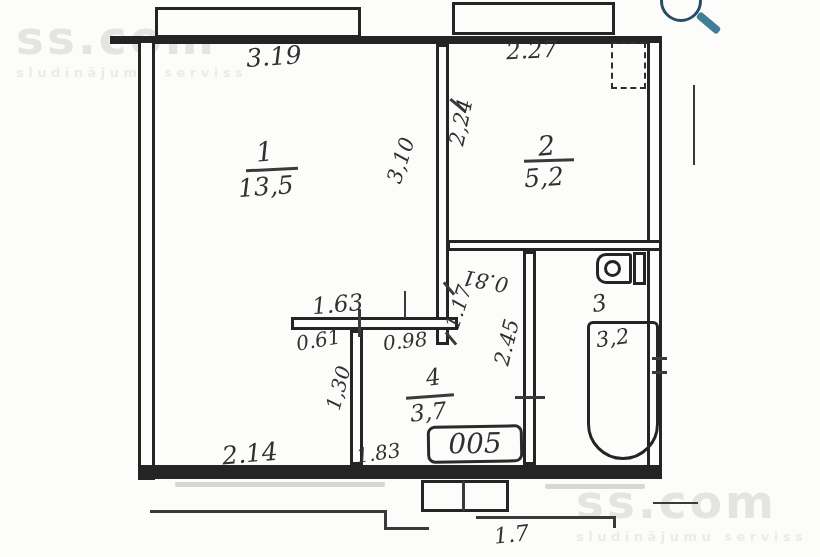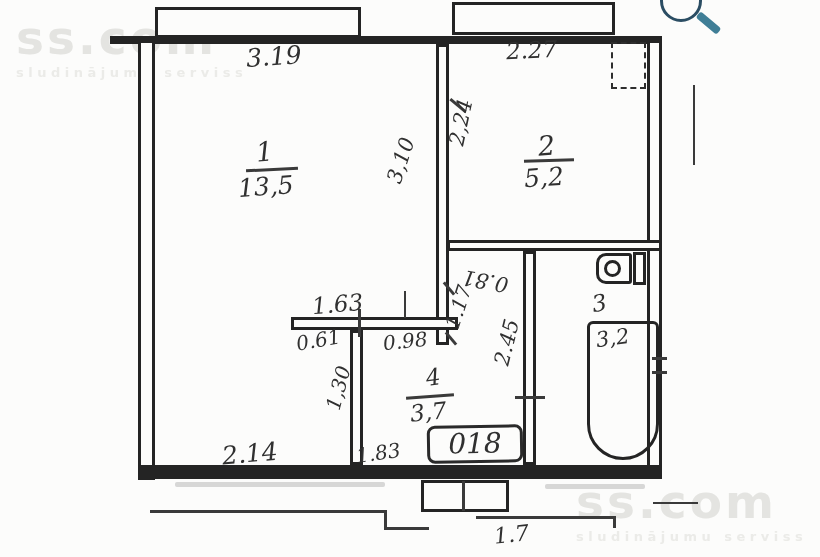--- a/index.html
+++ b/index.html
@@ -129,16 +129,16 @@
   <div class="hand" style="left:484px; top:332px; font-size:21px; transform:rotate(-76deg);">2.45</div>
   <div class="hand" style="left:312px; top:293px; font-size:23px; transform:rotate(-5deg);">1.63</div>
   <div class="hand" style="left:296px; top:330px; font-size:20px; transform:rotate(-10deg);">0.61</div>
   <div class="hand" style="left:383px; top:331px; font-size:20px; transform:rotate(-6deg);">0.98</div>
   <div class="hand" style="left:316px; top:378px; font-size:20px; transform:rotate(-75deg);">1,30</div>
   <div class="hand" style="left:356px; top:443px; font-size:20px; transform:rotate(-8deg);">1.83</div>
   <div class="hand" style="left:222px; top:441px; font-size:25px; transform:rotate(-5deg);">2.14</div>
   <div class="hand" style="left:494px; top:524px; font-size:22px; transform:rotate(-6deg);">1.7</div>
 
   <div class="apt-box" style="left:427px; top:425px; width:96px; height:38px;">
-    <span class="hand" style="font-size:28px;">018</span>
+    <span class="hand" style="font-size:28px;">005</span>
   </div>
 
 </div>
 
 </body></html>

